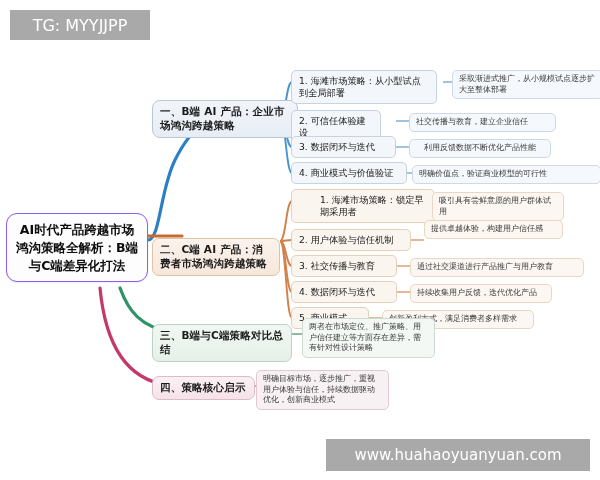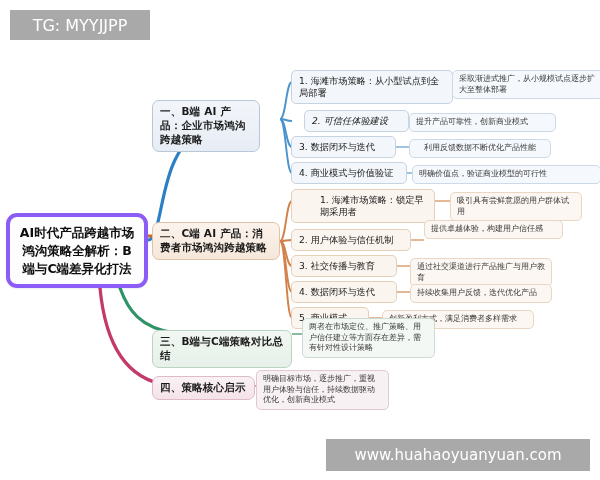--- a/index.html
+++ b/index.html
@@ -30,58 +30,58 @@
     color: #1a1a1a;
     background: #f4f5f7;
   }
 
   
   .root {
     left: 6px; top: 213px;
     width: 142px;
     padding: 7px 8px;
     border-radius: 11px;
-    border: 4px solid #8b5cf6;
+    border: 1px solid #8b5cf6;
     background: #fdfdfd;
     font-size: 12.5px;
     font-weight: bold;
     line-height: 1.42;
     text-align: center;
     color: #0d0d0d;
     box-shadow: 0 1px 2px rgba(0,0,0,.07);
   }
 
   
   .b1 {
     font-size: 10.5px;
     font-weight: bold;
     border-radius: 7px;
     letter-spacing: .2px;
   }
   .b1.blue   { background: linear-gradient(180deg,#f2f5fa 0%, #e7edf5 100%); border-color: #b9c6d6; }
-  .b1.orange { background: linear-gradient(180deg,#fbf3ec 0%, #f6e7da 100%); border-color: #dfc3a6; }
-  .b1.green  { background: linear-gradient(180deg,#f1f7f2 0%, #e6f0e9 100%); border-color: #bcd3c2; margin-top: 6px; }
+  .b1.orange { background: linear-gradient(180deg,#fbf3ec 0%, #f6e7da 100%); border-color: #dfc3a6; margin-top: 16px; }
+  .b1.green  { background: linear-gradient(180deg,#f1f7f2 0%, #e6f0e9 100%); border-color: #bcd3c2; }
   .b1.pink   { background: linear-gradient(180deg,#faf1f4 0%, #f4e3e9 100%); border-color: #ddbcc8; }
 
-  .n-b1-1 { left: 152px; top: 100px;  width: 108px; }
+  .n-b1-1 { left: 152px; top: 100px;  width: 146px; border-radius: 8px; }
   .n-b1-2 { left: 152px; top: 222px;  width: 128px; }
   .n-b1-3 { left: 152px; top: 324px;  width: 140px; }
   .n-b1-4 { left: 152px; top: 376px;  width: 103px; }
 
   
   .b2 {
     font-size: 9.2px;
     border-radius: 5px;
     font-weight: normal;
   }
   .b2.blue   { background: #f3f6fa; border-color: #c6d3e0; }
   .b2.orange { background: #fbf5ef; border-color: #e6d0ba; }
 
-  .n-b2-1 { left: 291px; top: 70px;  width: 162px; }
-  .n-b2-2 { left: 304px; top: 110px; width: 105px; font-style: italic; }
+  .n-b2-1 { left: 291px; top: 70px;  width: 146px; }
+  .n-b2-2 { left: 291px; top: 110px; width: 90px; }
   .n-b2-3 { left: 291px; top: 136px; width: 105px; }
   .n-b2-4 { left: 291px; top: 162px; width: 116px; }
 
   .n-b2-5 { left: 291px; top: 189px; width: 144px; padding-left: 28px; }
   .n-b2-6 { left: 291px; top: 229px; width: 120px; }
   .n-b2-7 { left: 291px; top: 255px; width: 106px; }
   .n-b2-8 { left: 291px; top: 281px; width: 106px; }
   .n-b2-9 { left: 291px; top: 307px; width: 78px;  }
 
   
@@ -95,23 +95,23 @@
   .b3.blue   { background: #f5f8fc; border-color: #cdd9e6; }
   .b3.orange { background: #fcf7f2; border-color: #e9d7c3; }
   .b3.green  { background: #f4f8f5; border-color: #cddbd2; }
   .b3.pink   { background: #f8f1f4; border-color: #e0c9d2; }
 
   .n-b3-1 { left: 452px; top: 70px;  width: 151px; }
   .n-b3-2 { left: 409px; top: 113px; width: 147px; }
   .n-b3-3 { left: 409px; top: 139px; width: 142px; text-align: center; }
   .n-b3-4 { left: 412px; top: 165px; width: 189px; }
 
-  .n-b3-5 { left: 450px; top: 192px; width: 132px; }
+  .n-b3-5 { left: 432px; top: 192px; width: 132px; }
   .n-b3-6 { left: 424px; top: 220px; width: 139px; }
-  .n-b3-7 { left: 410px; top: 258px; width: 142px; }
+  .n-b3-7 { left: 410px; top: 258px; width: 174px; }
   .n-b3-8 { left: 410px; top: 284px; width: 142px; }
   .n-b3-9 { left: 382px; top: 310px; width: 152px; }
 
   .n-b3-10 { left: 302px; top: 318px; width: 133px; }
   .n-b3-11 { left: 256px; top: 370px; width: 133px; }
 
   
   .wm {
     position: absolute;
     background: #a9a9a9;
@@ -185,21 +185,21 @@
   <div class="node b2 blue n-b2-3">3. 数据闭环与迭代</div>
   <div class="node b2 blue n-b2-4">4. 商业模式与价值验证</div>
 
   <div class="node b2 orange n-b2-5">1. 海滩市场策略：锁定早期采用者</div>
   <div class="node b2 orange n-b2-6">2. 用户体验与信任机制</div>
   <div class="node b2 orange n-b2-7">3. 社交传播与教育</div>
   <div class="node b2 orange n-b2-8">4. 数据闭环与迭代</div>
   <div class="node b2 orange n-b2-9">5. 商业模式</div>
 
   <div class="node b3 blue n-b3-1">采取渐进式推广，从小规模试点逐步扩大至整体部署</div>
-  <div class="node b3 blue n-b3-2">提升产品可靠性，创新商业模式</div>
+  <div class="node b3 blue n-b3-2">社交传播与教育，建立企业信任</div>
   <div class="node b3 blue n-b3-3">利用反馈数据不断优化产品性能</div>
   <div class="node b3 blue n-b3-4">明确价值点，验证商业模型的可行性</div>
 
   <div class="node b3 orange n-b3-5">吸引具有尝鲜意愿的用户群体试用</div>
   <div class="node b3 orange n-b3-6">提供卓越体验，构建用户信任感</div>
   <div class="node b3 orange n-b3-7">通过社交渠道进行产品推广与用户教育</div>
   <div class="node b3 orange n-b3-8">持续收集用户反馈，迭代优化产品</div>
   <div class="node b3 orange n-b3-9">创新盈利方式，满足消费者多样需求</div>
 
   <div class="node b3 green n-b3-10">两者在市场定位、推广策略、用户信任建立等方面存在差异，需有针对性设计策略</div>

